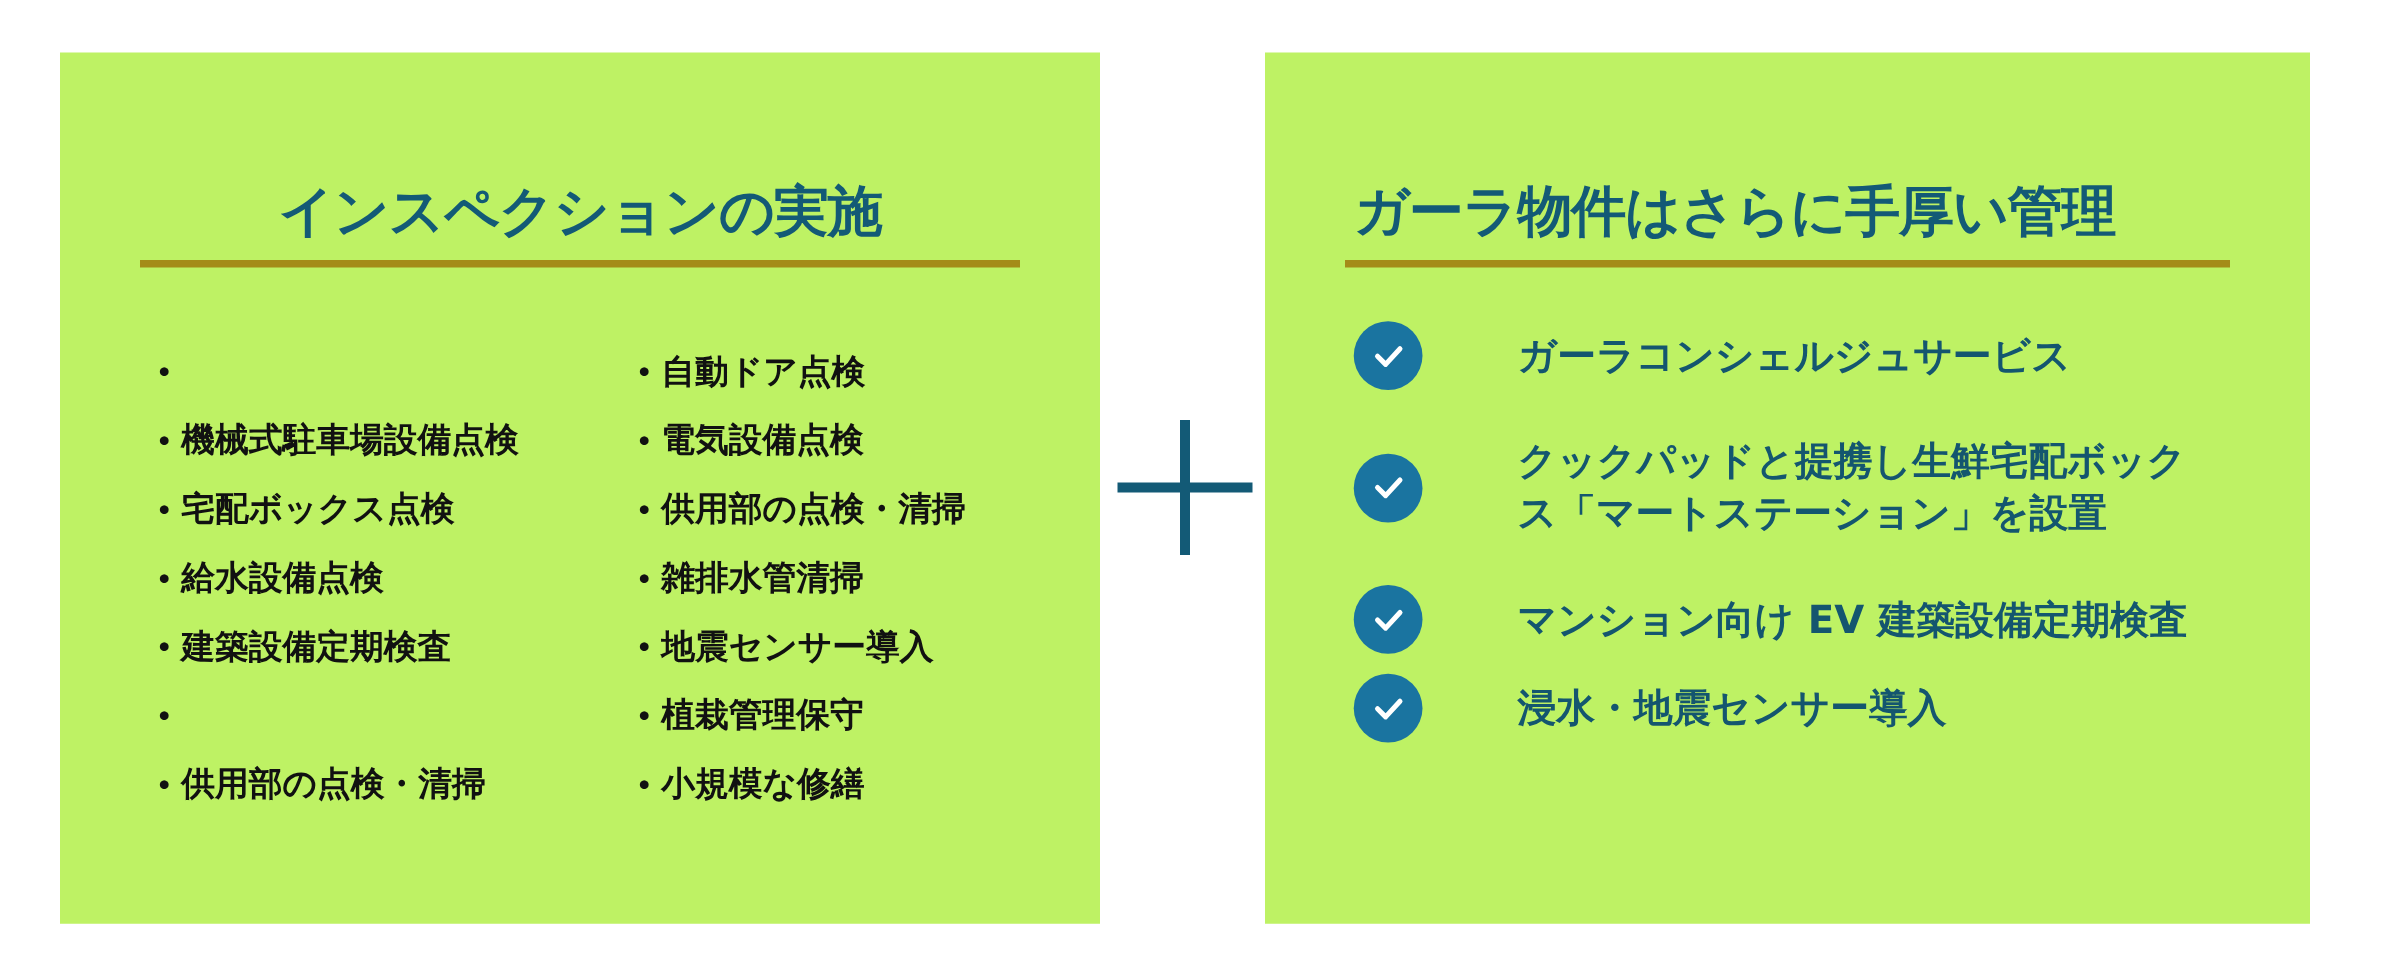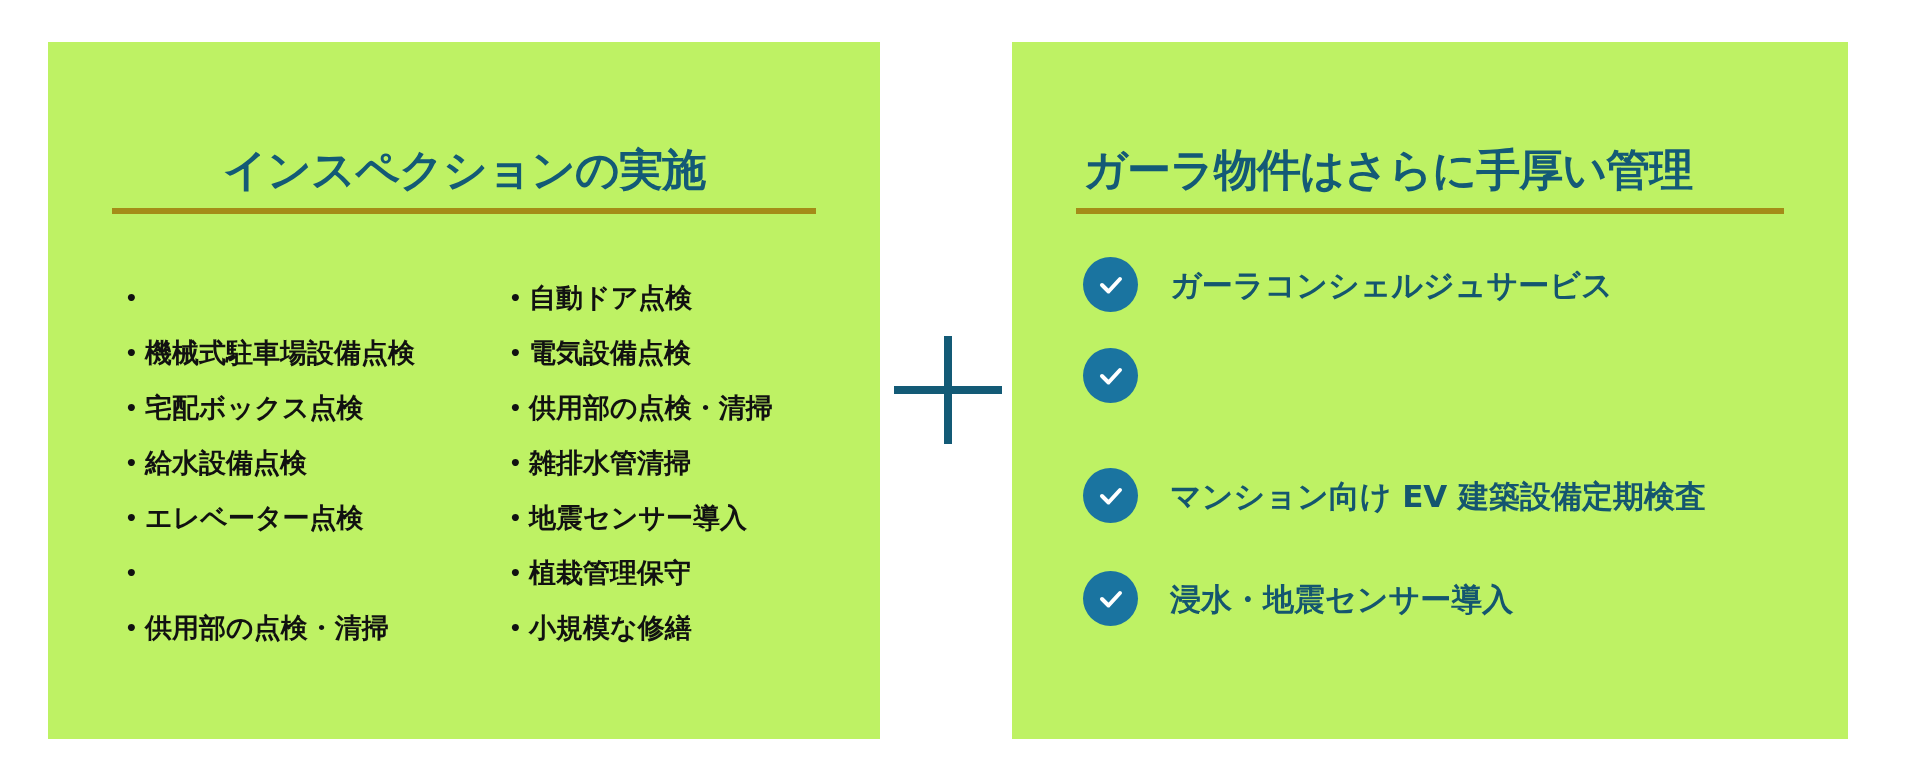--- a/index.html
+++ b/index.html
@@ -76,20 +76,21 @@
   .plus-icon .bar-v {
     position: absolute; left: 50px; top: 0; width: 8px; height: 108px; background: #135a76;
   }
 
   
   .check-item {
     position: absolute;
     left: 71px;
     display: flex;
     align-items: center;
+    gap: 44px;
   }
   .check-circle {
     width: 55px;
     height: 55px;
     border-radius: 50%;
     background: #1a74a0;
     flex: 0 0 55px;
     display: flex;
     align-items: center;
     justify-content: center;
@@ -121,21 +122,21 @@
     <li class="bullet-item">
         <span class="bullet-dot">•</span>
         <span>宅配ボックス点検</span>
       </li>
     <li class="bullet-item">
         <span class="bullet-dot">•</span>
         <span>給水設備点検</span>
       </li>
     <li class="bullet-item">
         <span class="bullet-dot">•</span>
-        <span>エレベーター点検</span>
+        <span>建築設備定期検査</span>
       </li>
     <li class="bullet-item">
         <span class="bullet-dot">•</span>
       </li>
     <li class="bullet-item">
         <span class="bullet-dot">•</span>
         <span>供用部の点検・清掃</span>
       </li>
   </ul>
 
@@ -190,34 +191,38 @@
         <div>ガーラコンシェルジュサービス</div>
       </div>
   </div>
 
   <div class="check-item" style="top:306px;">
     <div class="check-circle">
       <svg width="30" height="30" viewBox="0 0 30 30">
           <polyline points="6,15 12.5,21.5 24,9" fill="none" stroke="#ffffff" stroke-width="4" stroke-linecap="round" stroke-linejoin="round"></polyline>
         </svg>
     </div>
+    <div class="check-text">
+      <div>クックパッドと提携し生鮮宅配ボック</div>
+      <div>ス「マートステーション」を設置</div>
+    </div>
   </div>
 
   <div class="check-item" style="top:426px;">
     <div class="check-circle">
       <svg width="30" height="30" viewBox="0 0 30 30">
           <polyline points="6,15 12.5,21.5 24,9" fill="none" stroke="#ffffff" stroke-width="4" stroke-linecap="round" stroke-linejoin="round"></polyline>
         </svg>
     </div>
     <div class="check-text">
         <div>マンション向け EV 建築設備定期検査</div>
       </div>
   </div>
 
-  <div class="check-item" style="top:529px;">
+  <div class="check-item" style="top:497px;">
     <div class="check-circle">
       <svg width="30" height="30" viewBox="0 0 30 30">
           <polyline points="6,15 12.5,21.5 24,9" fill="none" stroke="#ffffff" stroke-width="4" stroke-linecap="round" stroke-linejoin="round"></polyline>
         </svg>
     </div>
     <div class="check-text">
         <div>浸水・地震センサー導入</div>
       </div>
   </div>
 </div>

